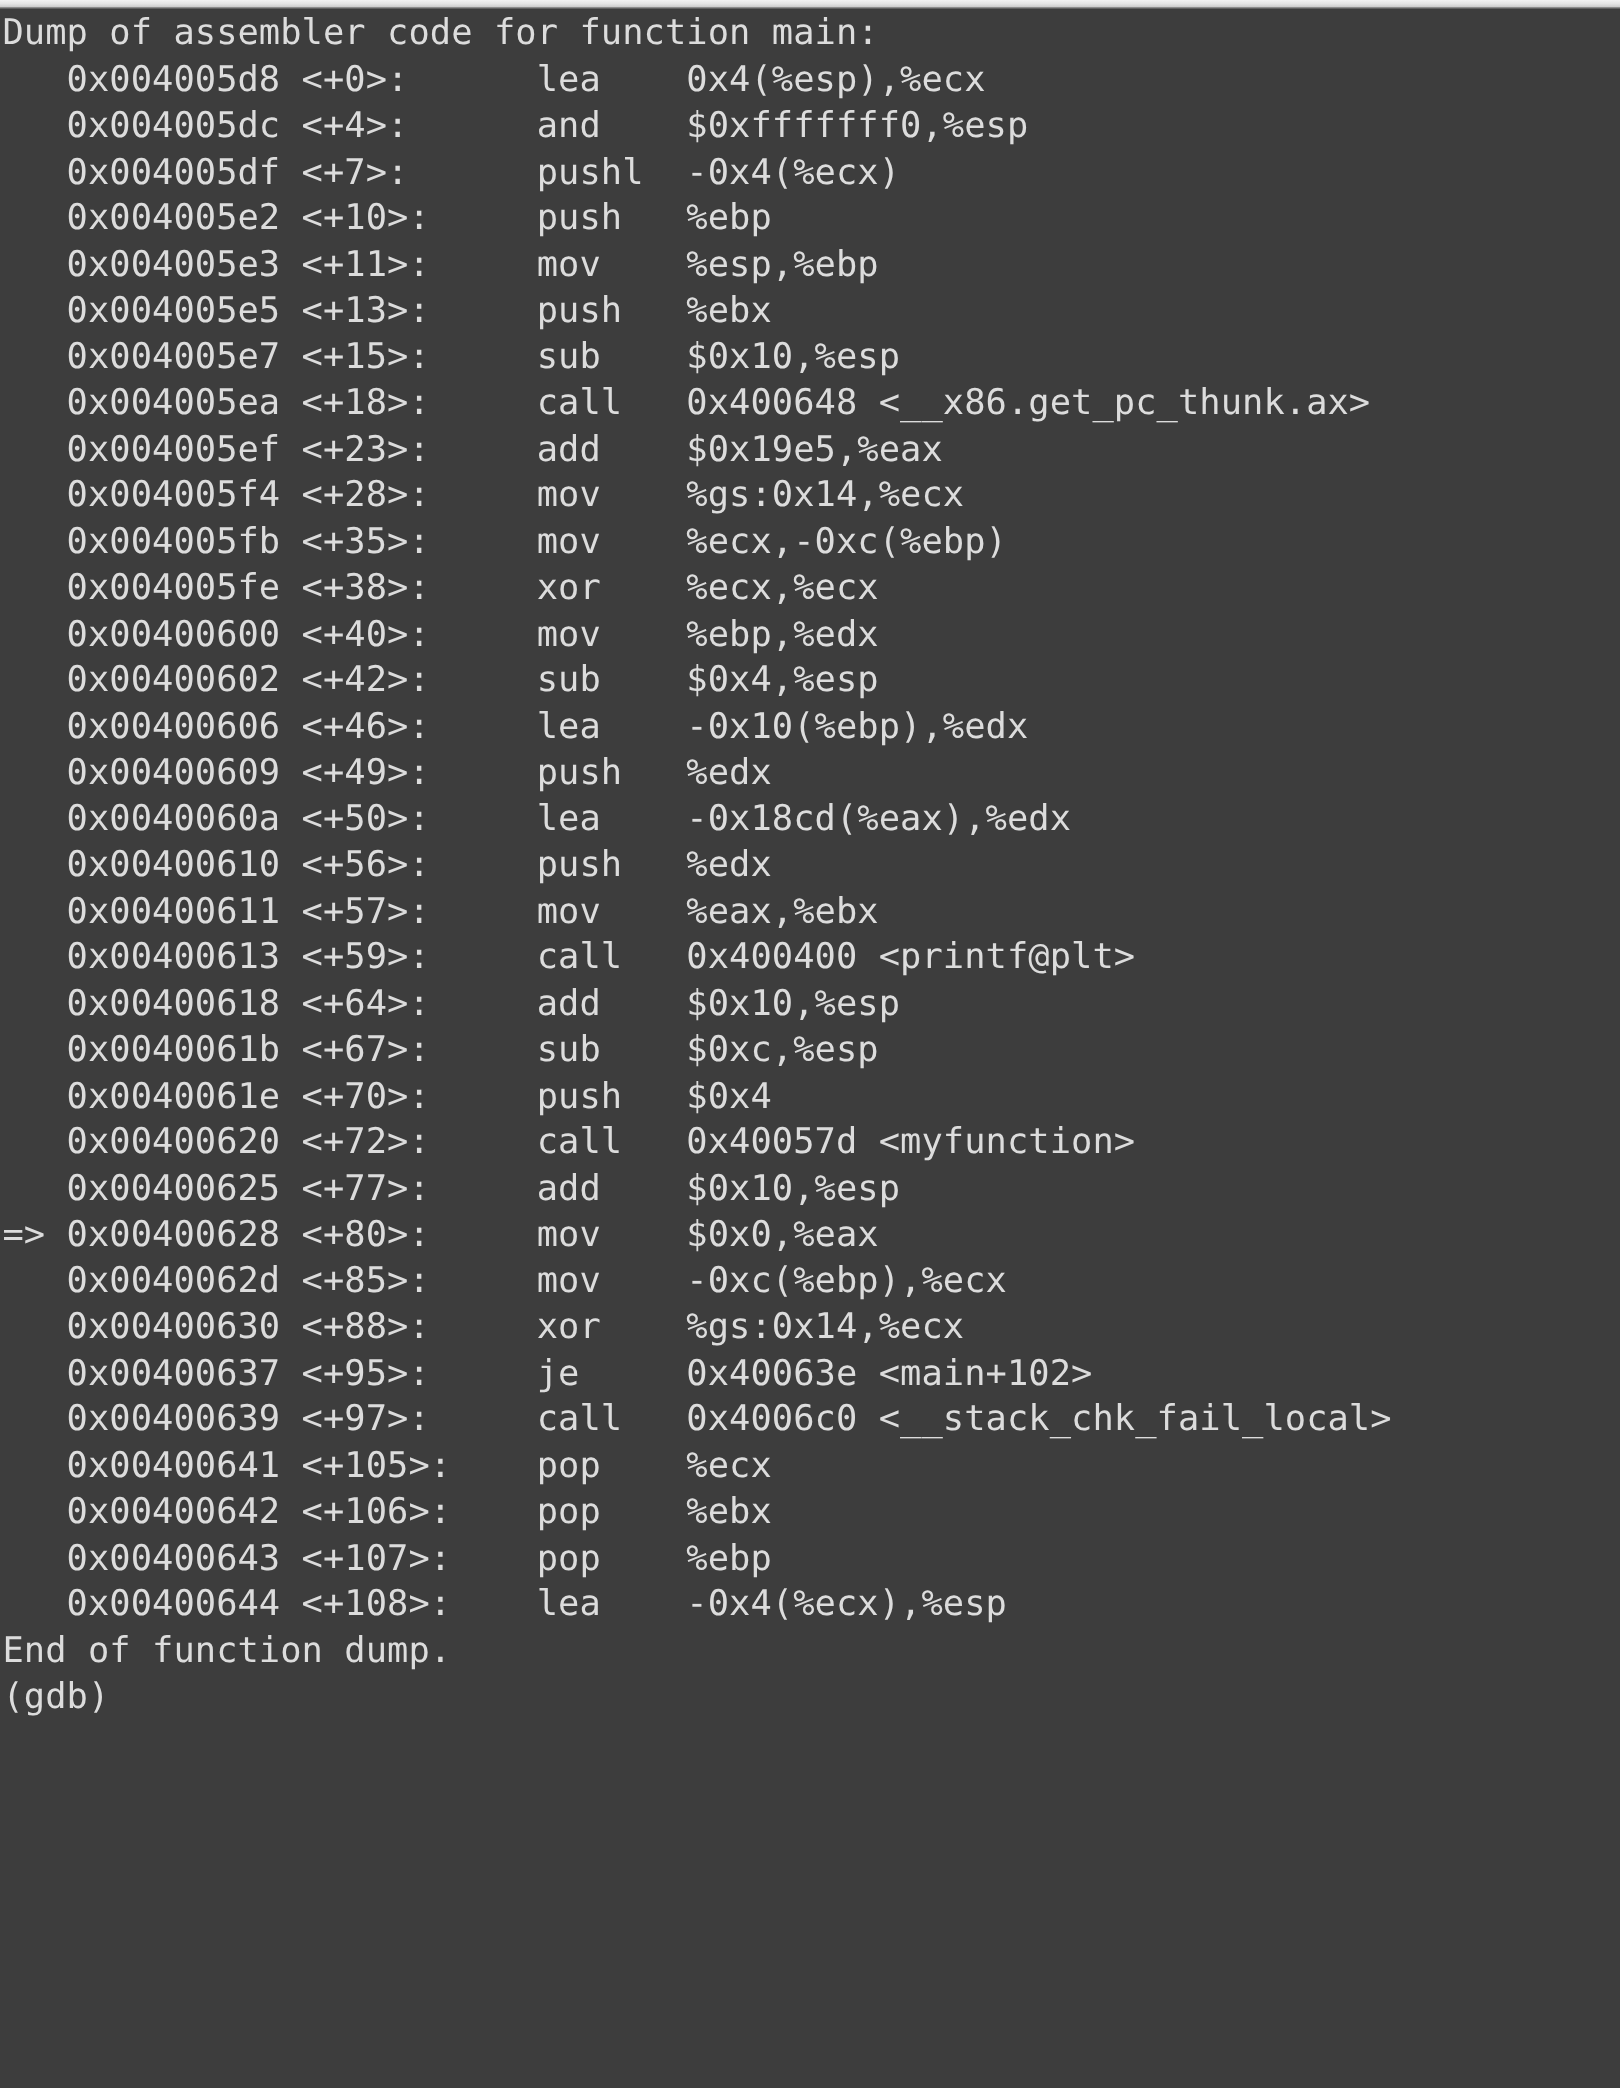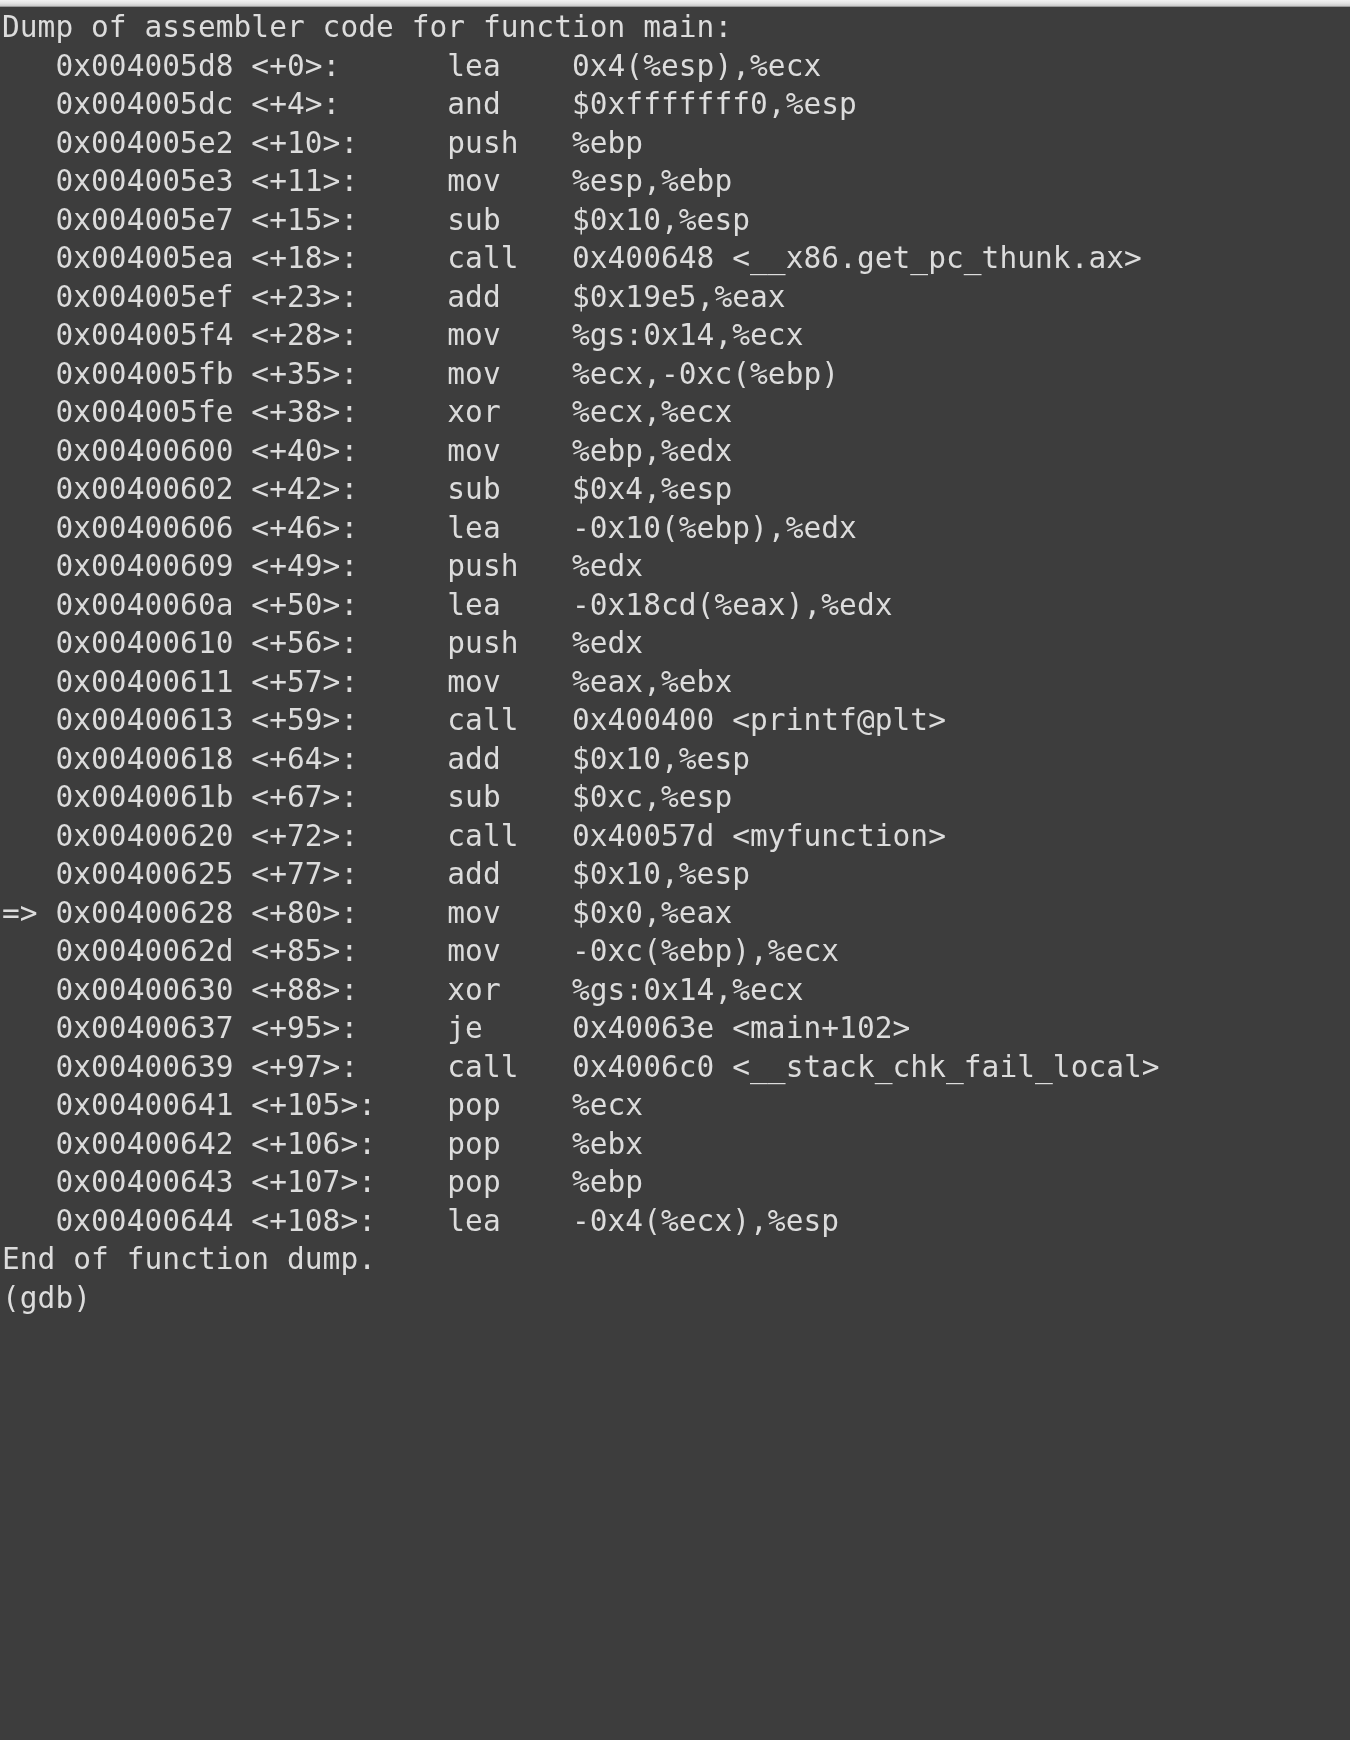--- a/index.html
+++ b/index.html
@@ -58,38 +58,41 @@
 
 <div id="terminal-window">
 
   <div id="titlebar-strip"></div>
 
   <div id="terminal-screen">
     <div id="terminal-text">
         <div class="term-line">Dump of assembler code for function main:</div>
         <div class="term-line">   0x004005d8 &lt;+0&gt;:      lea    0x4(%esp),%ecx</div>
         <div class="term-line">   0x004005dc &lt;+4&gt;:      and    $0xfffffff0,%esp</div>
+        <div class="term-line">   0x004005df &lt;+7&gt;:      pushl  -0x4(%ecx)</div>
         <div class="term-line">   0x004005e2 &lt;+10&gt;:     push   %ebp</div>
         <div class="term-line">   0x004005e3 &lt;+11&gt;:     mov    %esp,%ebp</div>
+        <div class="term-line">   0x004005e5 &lt;+13&gt;:     push   %ebx</div>
         <div class="term-line">   0x004005e7 &lt;+15&gt;:     sub    $0x10,%esp</div>
         <div class="term-line">   0x004005ea &lt;+18&gt;:     call   0x400648 &lt;__x86.get_pc_thunk.ax&gt;</div>
         <div class="term-line">   0x004005ef &lt;+23&gt;:     add    $0x19e5,%eax</div>
         <div class="term-line">   0x004005f4 &lt;+28&gt;:     mov    %gs:0x14,%ecx</div>
         <div class="term-line">   0x004005fb &lt;+35&gt;:     mov    %ecx,-0xc(%ebp)</div>
         <div class="term-line">   0x004005fe &lt;+38&gt;:     xor    %ecx,%ecx</div>
         <div class="term-line">   0x00400600 &lt;+40&gt;:     mov    %ebp,%edx</div>
         <div class="term-line">   0x00400602 &lt;+42&gt;:     sub    $0x4,%esp</div>
         <div class="term-line">   0x00400606 &lt;+46&gt;:     lea    -0x10(%ebp),%edx</div>
         <div class="term-line">   0x00400609 &lt;+49&gt;:     push   %edx</div>
         <div class="term-line">   0x0040060a &lt;+50&gt;:     lea    -0x18cd(%eax),%edx</div>
         <div class="term-line">   0x00400610 &lt;+56&gt;:     push   %edx</div>
         <div class="term-line">   0x00400611 &lt;+57&gt;:     mov    %eax,%ebx</div>
         <div class="term-line">   0x00400613 &lt;+59&gt;:     call   0x400400 &lt;printf@plt&gt;</div>
         <div class="term-line">   0x00400618 &lt;+64&gt;:     add    $0x10,%esp</div>
         <div class="term-line">   0x0040061b &lt;+67&gt;:     sub    $0xc,%esp</div>
+        <div class="term-line">   0x0040061e &lt;+70&gt;:     push   $0x4</div>
         <div class="term-line">   0x00400620 &lt;+72&gt;:     call   0x40057d &lt;myfunction&gt;</div>
         <div class="term-line">   0x00400625 &lt;+77&gt;:     add    $0x10,%esp</div>
         <div class="term-line">=&gt; 0x00400628 &lt;+80&gt;:     mov    $0x0,%eax</div>
         <div class="term-line">   0x0040062d &lt;+85&gt;:     mov    -0xc(%ebp),%ecx</div>
         <div class="term-line">   0x00400630 &lt;+88&gt;:     xor    %gs:0x14,%ecx</div>
         <div class="term-line">   0x00400637 &lt;+95&gt;:     je     0x40063e &lt;main+102&gt;</div>
         <div class="term-line">   0x00400639 &lt;+97&gt;:     call   0x4006c0 &lt;__stack_chk_fail_local&gt;</div>
         <div class="term-line">   0x00400641 &lt;+105&gt;:    pop    %ecx</div>
         <div class="term-line">   0x00400642 &lt;+106&gt;:    pop    %ebx</div>
         <div class="term-line">   0x00400643 &lt;+107&gt;:    pop    %ebp</div>

